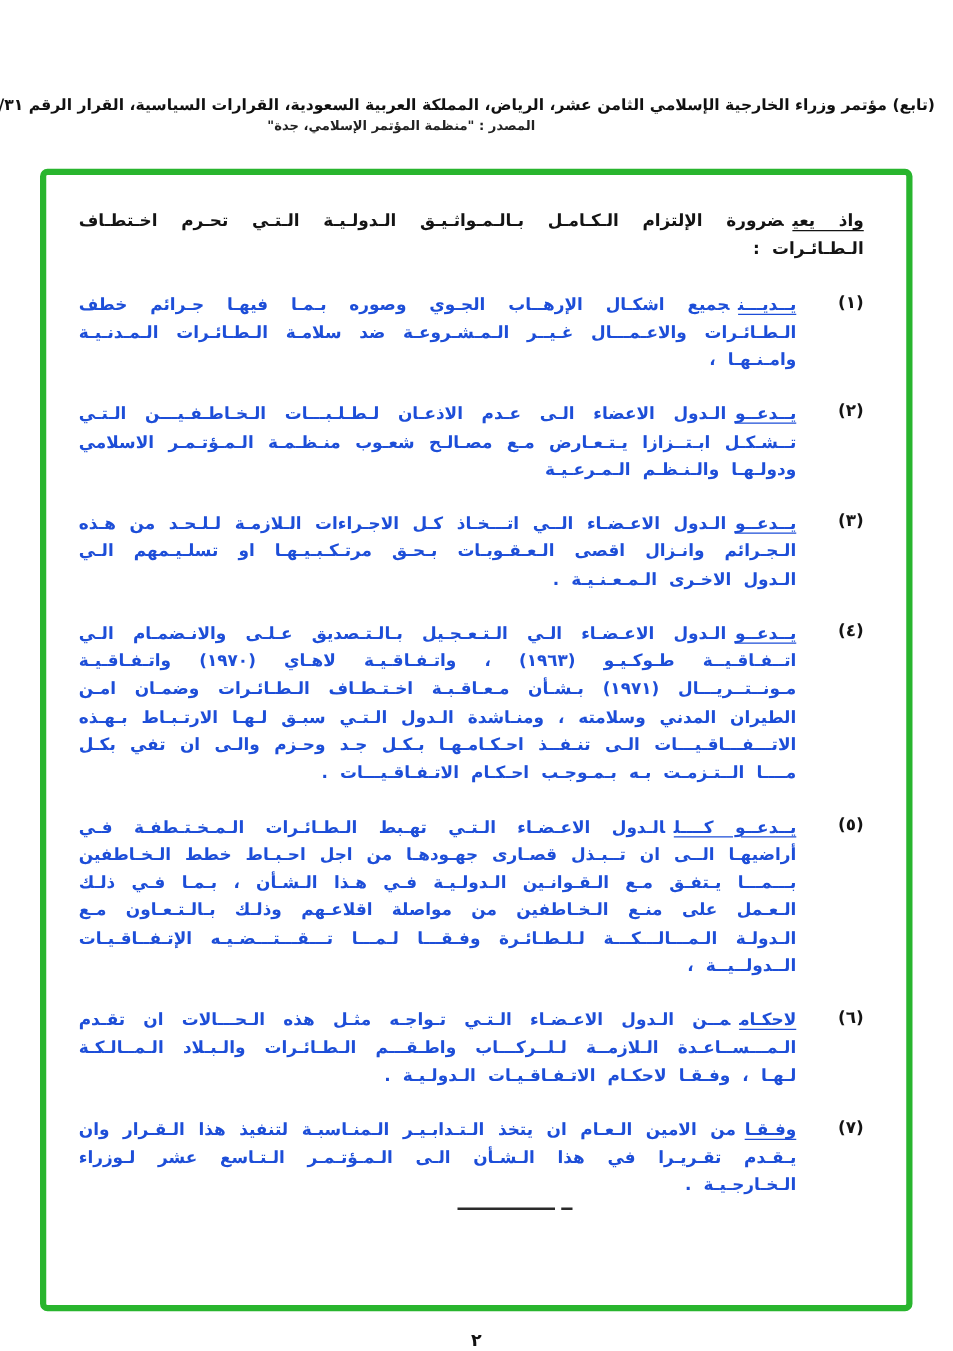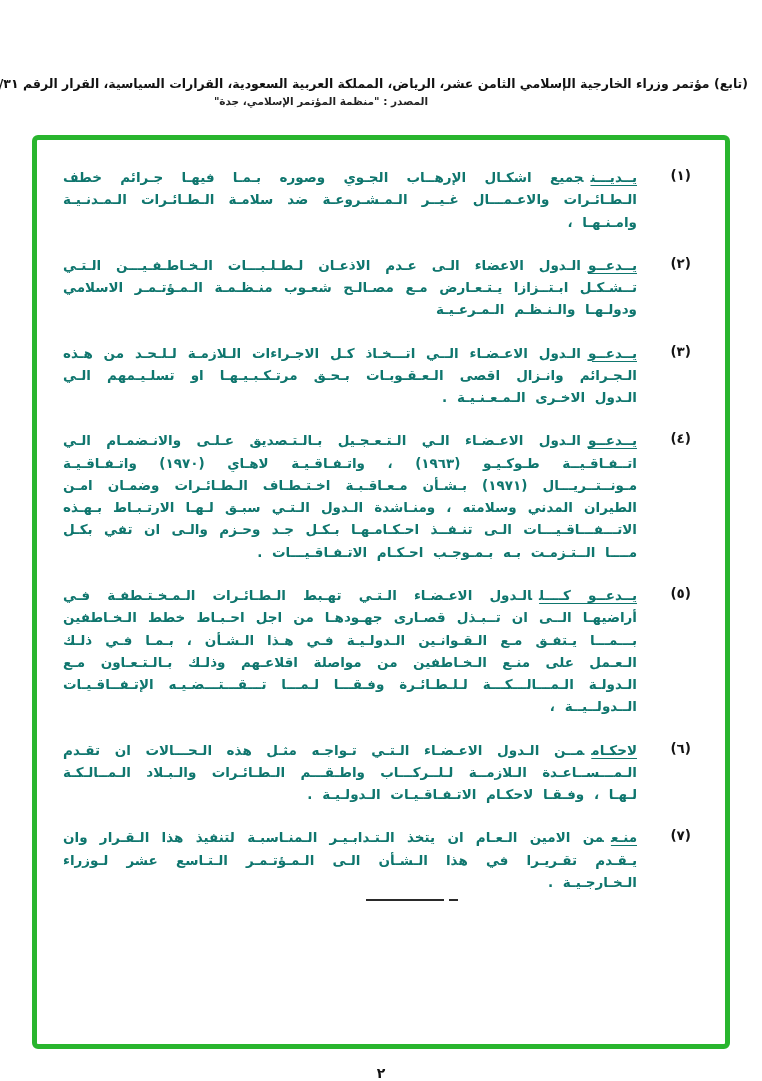--- a/index.html
+++ b/index.html
@@ -72,21 +72,21 @@
     padding-top: 1px;
     color: #141414;
   }
   .item-text {
     flex: 1;
     font-size: 13.5px;
     font-weight: 700;
     line-height: 1.65;
     text-align: justify;
     word-spacing: 5px;
-    color: #0f766e;
+    color: #1d4ed8;
   }
   .end-divider {
     width: 78px;
     border-top: 2px solid #2a2a2a;
     margin: 4px auto 0 auto;
     transform: translateX(28px);
     position: relative;
   }
   .end-divider::after {
     content: "";
@@ -108,20 +108,21 @@
 <body>
 
 <div>
 
   <div class="doc-header">(تابع)  مؤتمر وزراء الخارجية الإسلامي الثامن عشر، الرياض، المملكة العربية السعودية، القرارات السياسية، القرار الرقم ١٨/٣١-س</div>
 
   <div class="doc-source">المصدر :  "منظمة المؤتمر الإسلامي، جدة"</div>
 
   <div class="content-box">
 
+    <p class="intro"><span class="lead">واذ يعي</span><span>ضرورة  الإلتزام  الـكـامـل  بـالـمـواثـيـق  الـدولـيـة  الـتـي  تحـرم اخـتطـاف  الـطـائـرات :</span></p>
 
     <div class="item">
       <div class="item-num">(١)</div>
       <div class="item-text"><span class="lead">يــديـــن</span><span>جميع  اشكـال  الإرهــاب  الجـوي   وصوره  بـمـا  فيهـا  جـرائم  خطف الـطـائـرات  والاعـمـــال  غـيــر  الـمـشـروعـة  ضد  سلامـة  الـطـائـرات  الـمـدنـيـة وامـنـهـا ،</span></div>
     </div>
 
     <div class="item">
       <div class="item-num">(٢)</div>
       <div class="item-text"><span class="lead">يــدعــو</span><span>الـدول الاعضاء الـى عـدم الاذعـان لـطـلـبـــات الـخـاطـفـيـــن الـتـي تــشـكـل ابـتــزازا يـتـعـارض مـع مصـالـح شعـوب منـظـمـة الـمـؤتـمـر الاسلامي ودولـهـا والـنـظـم الـمـرعـيـة</span></div>
     </div>
@@ -141,21 +142,21 @@
       <div class="item-text"><span class="lead">يــدعــو  كــــل</span><span>الـدول الاعـضـاء الـتـي تهـبط الـطـائـرات الـمـخـتـطفـة فـي أراضيهـا الــى ان تــبـذل قصـارى جهـودهـا من اجل احـبـاط خطط الـخـاطفين بـــمـــا  يـتفـق  مـع  الـقـوانـين  الـدولـيـة  فـي  هـذا  الـشـأن ،  بـمـا  فـي  ذلـك الـعـمل على منـع الـخـاطفين من مواصلة اقلاعـهم وذلـك بـالـتـعـاون مـع الـدولـة  الـمـــالـــكـــة  لـلـطـائـرة  وفـقـــا  لـمـــا  تـــقـــتـــضـيـه  الإتـفــاقـيـات الــدولــيــة ،</span></div>
     </div>
 
     <div class="item">
       <div class="item-num">(٦)</div>
       <div class="item-text"><span class="lead">لاحكـام</span><span>مــن الـدول الاعـضـاء الـتـي تـواجـه مثـل هذه الـحـــالات ان تقـدم الـمـــســاعـدة  الـلازمــة  لـلــركـــاب  واطـقـــم  الـطـائـرات  والـبـلاد  الـمــالـكـة لـهـا ، وفـقـا لاحكـام الاتـفـاقـيـات الـدولـيـة .</span></div>
     </div>
 
     <div class="item" style="margin-bottom:6px;">
       <div class="item-num">(٧)</div>
-      <div class="item-text"><span class="lead">منـع</span><span>من الامين الـعـام ان يتخذ الـتـدابـيـر الـمنـاسبـة لتنفيذ هذا الـقـرار وان يـقـدم تقـريـرا في هذا الـشـأن الـى الـمـؤتـمـر الـتـاسع عشر لـوزراء الـخـارجـيـة .</span></div>
+      <div class="item-text"><span class="lead">وفـقـا</span><span>من الامين الـعـام ان يتخذ الـتـدابـيـر الـمنـاسبـة لتنفيذ هذا الـقـرار وان يـقـدم تقـريـرا في هذا الـشـأن الـى الـمـؤتـمـر الـتـاسع عشر لـوزراء الـخـارجـيـة .</span></div>
     </div>
 
     <div class="end-divider"></div>
 
   </div>
 
   <div class="page-number">٢</div>
 
 </div>
 

